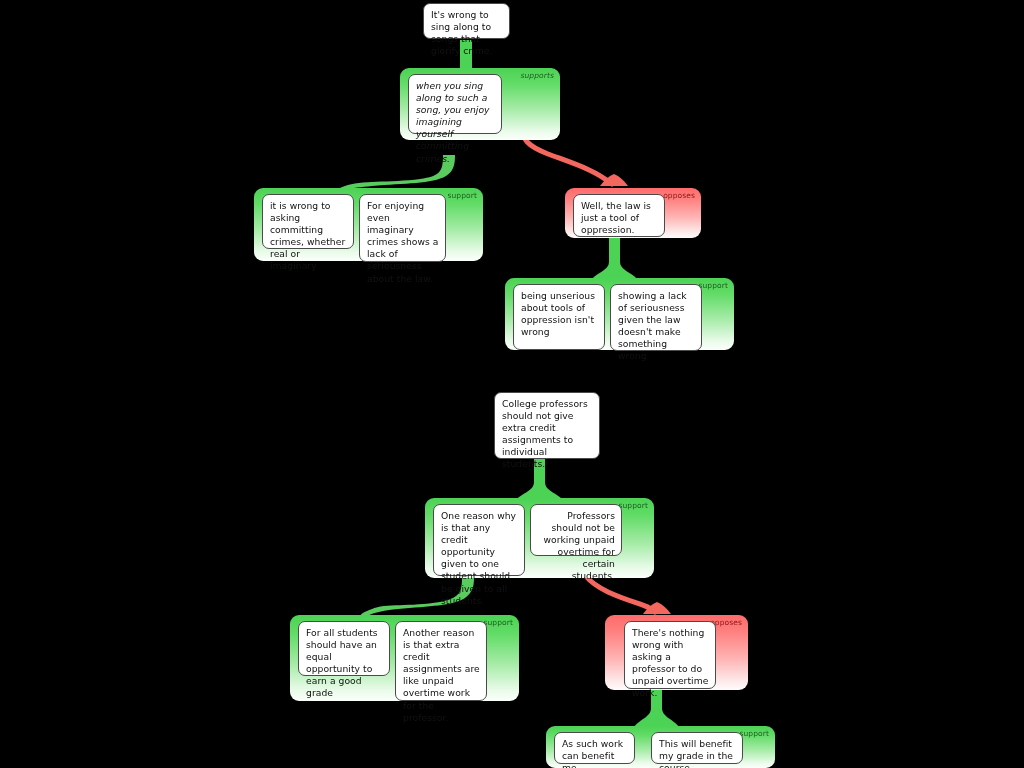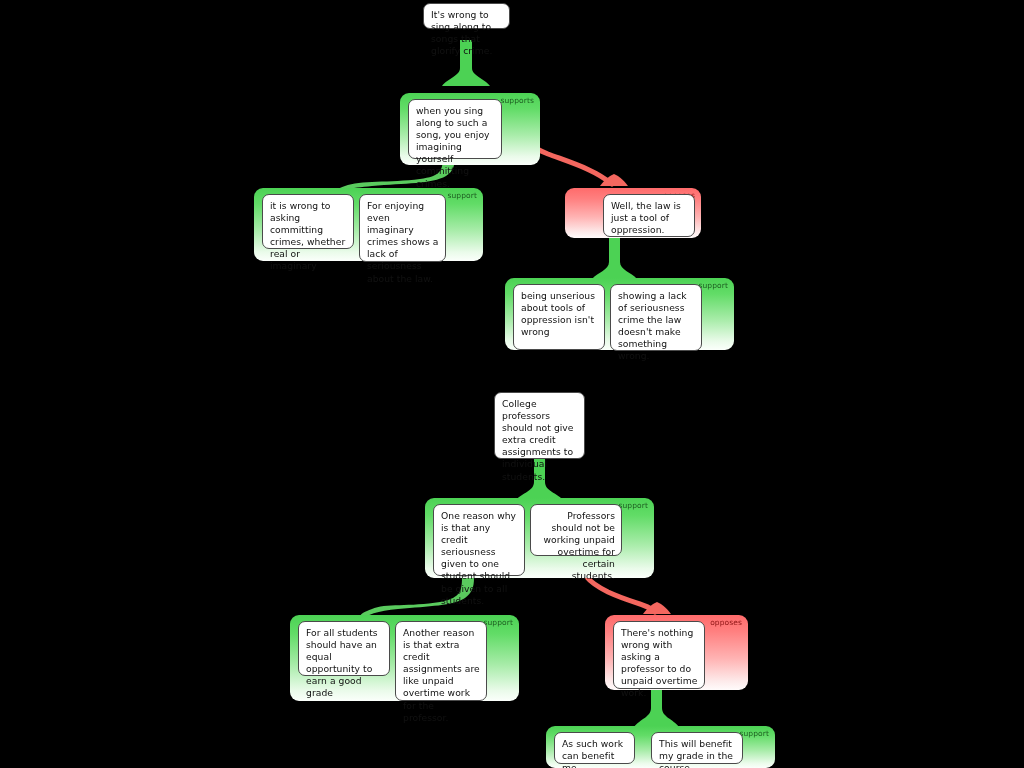--- a/index.html
+++ b/index.html
@@ -102,85 +102,85 @@
              L 360,622 C 366,614 378,611 398,609 C 430,606 452,606 465,598 C 472,593 474,587 474,578 Z" fill="#5ACB5E"></path>
     <path d="M 345,615 L 376,615 C 370,619 368,622 366,626 L 354,626 C 352,622 350,619 345,615 Z" fill="#5ACB5E"></path>
 
     <path d="M 580,554 C 580,574 588,582 608,592 C 634,604 648,604 655,612" fill="none" stroke="#F4675F" stroke-width="5" stroke-linecap="round"></path>
     <line x1="572" y1="553" x2="590" y2="553" stroke="#F4675F" stroke-width="3.2" stroke-linecap="round"></line>
     <path d="M 643,614 C 649,606 653,604 657,602 C 661,604 665,606 671,614 Z" fill="#F4675F"></path>
 
     <path d="M 651,690 L 662,690 L 662,708 C 662,717 673,719 679,727 L 634,727 C 640,719 651,717 651,708 Z" fill="#4CD254"></path>
   </svg>
 
-  <div class="card root" style="left:423px; top:3px; width:87px; height:26px;">
+  <div class="card root" style="left:423px; top:3px; width:87px; height:36px;">
     <span>It's wrong to sing along to songs that glorify crime.</span>
   </div>
 
-  <div class="group support" style="left:400px; top:93px; width:140px; height:72px;">
+  <div class="group support" style="left:400px; top:68px; width:160px; height:72px;font-style:italic;">
     <span class="group-label">supports</span>
     <div class="card" style="left:8px; top:6px; width:94px; height:60px;">
       <span>when you sing along to such a song, you enjoy imagining yourself committing crimes.</span>
     </div>
   </div>
 
   <div class="group support" style="left:254px; top:188px; width:229px; height:73px;">
     <span class="group-label">support</span>
     <div class="card" style="left:8px; top:6px; width:92px; height:55px;">
       <span>it is wrong to asking committing crimes, whether real or imaginary</span>
     </div>
     <div class="card" style="left:105px; top:6px; width:87px; height:68px;">
       <span>For enjoying even imaginary crimes shows a lack of seriousness about the law.</span>
     </div>
   </div>
 
   <div class="group opposes" style="left:565px; top:188px; width:136px; height:50px;">
     <span class="group-label">opposes</span>
-    <div class="card" style="left:8px; top:6px; width:92px; height:43px;margin-left:30px;">
+    <div class="card" style="left:8px; top:6px; width:92px; height:43px;">
       <span>Well, the law is just a tool of oppression.</span>
     </div>
   </div>
 
   <div class="group support" style="left:505px; top:278px; width:229px; height:72px;">
     <span class="group-label">support</span>
     <div class="card" style="left:8px; top:6px; width:92px; height:66px;">
       <span>being unserious about tools of oppression isn't wrong</span>
     </div>
     <div class="card" style="left:105px; top:6px; width:92px; height:67px;">
-      <span>showing a lack of seriousness crime the law doesn't make something wrong.</span>
+      <span>showing a lack of seriousness given the law doesn't make something wrong.</span>
     </div>
   </div>
 
-  <div class="card root" style="left:494px; top:392px; width:91px; height:67px;">
+  <div class="card root" style="left:494px; top:392px; width:106px; height:67px;">
     <span>College professors should not give extra credit assignments to individual students.</span>
   </div>
 
   <div class="group support" style="left:425px; top:498px; width:229px; height:80px;">
     <span class="group-label">support</span>
     <div class="card" style="left:8px; top:6px; width:92px; height:72px;">
-      <span>One reason why is that any credit seriousness given to one student should be given to all students.</span>
+      <span>One reason why is that any credit opportunity given to one student should be given to all students.</span>
     </div>
     <div class="card" style="left:105px; top:6px; width:92px; height:52px;text-align:right;">
       <span>Professors should not be working unpaid overtime for certain students.</span>
     </div>
   </div>
 
   <div class="group support" style="left:290px; top:615px; width:229px; height:86px;">
     <span class="group-label">support</span>
     <div class="card" style="left:8px; top:6px; width:92px; height:55px;">
       <span>For all students should have an equal opportunity to earn a good grade</span>
     </div>
     <div class="card" style="left:105px; top:6px; width:92px; height:80px;">
       <span>Another reason is that extra credit assignments are like unpaid overtime work for the professor.</span>
     </div>
   </div>
 
   <div class="group opposes" style="left:605px; top:615px; width:143px; height:75px;">
     <span class="group-label">opposes</span>
-    <div class="card" style="left:8px; top:6px; width:92px; height:68px;">
+    <div class="card" style="left:19px; top:6px; width:92px; height:68px;">
       <span>There's nothing wrong with asking a professor to do unpaid overtime work.</span>
     </div>
   </div>
 
   <div class="group support" style="left:546px; top:726px; width:229px; height:42px;">
     <span class="group-label">support</span>
     <div class="card" style="left:8px; top:6px; width:81px; height:32px;">
       <span>As such work can benefit me.</span>
     </div>
     <div class="card" style="left:105px; top:6px; width:92px; height:32px;">

